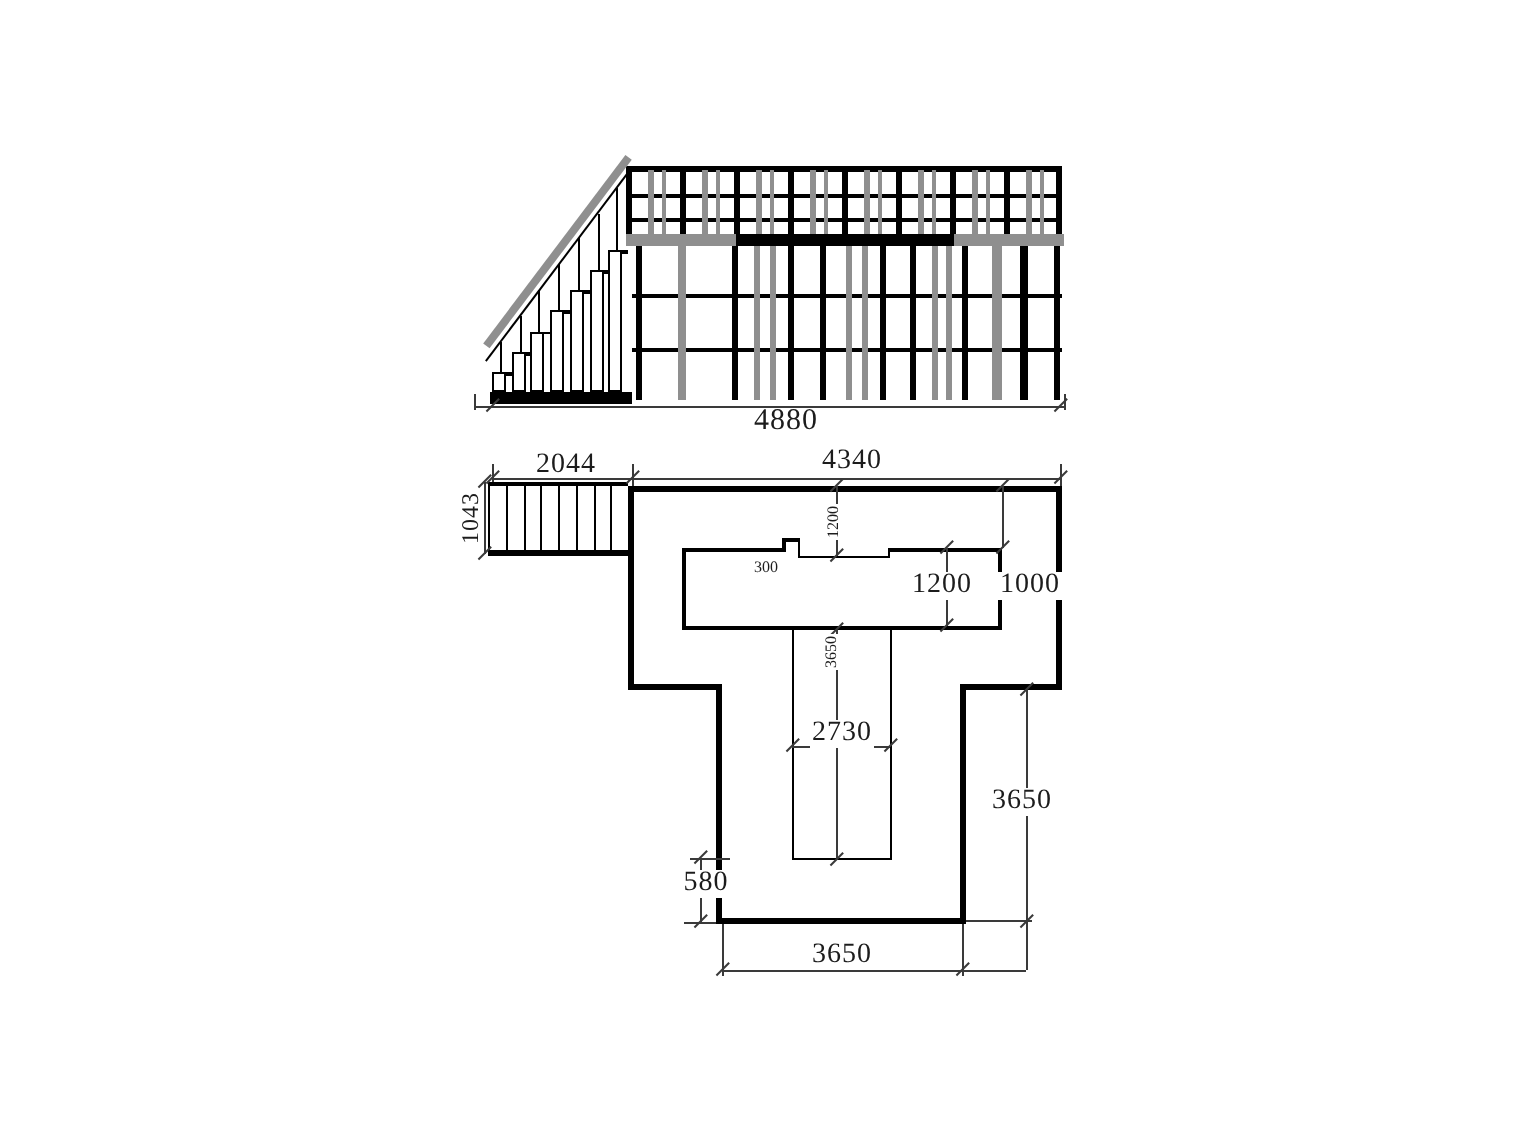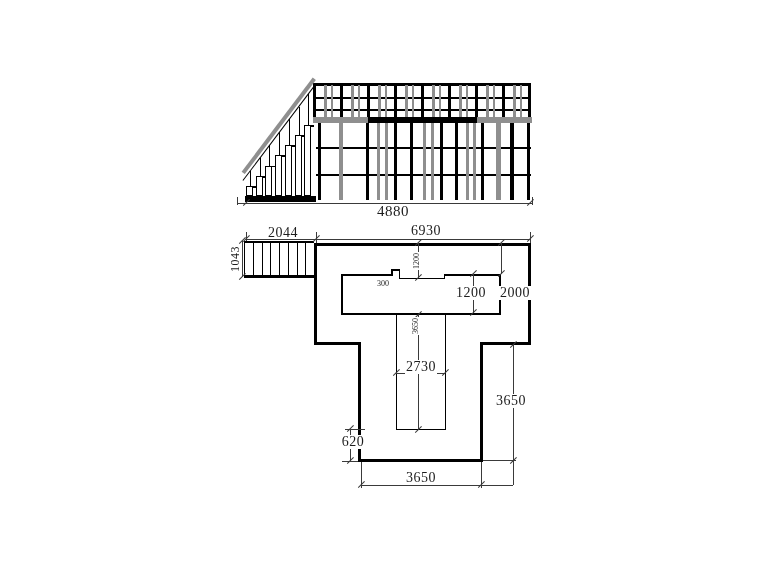--- a/index.html
+++ b/index.html
@@ -170,25 +170,25 @@
       <div class="seg" style="left: 345.5px; top: 460.4px; width: 9px; height: 1.3px; background: rgb(58, 58, 58); transform: rotate(-45deg);"></div>
       <div class="seg" style="left: 508.5px; top: 344.4px; width: 9px; height: 1.3px; background: rgb(58, 58, 58); transform: rotate(-45deg);"></div>
       <div class="seg" style="left: 508.5px; top: 460.4px; width: 9px; height: 1.3px; background: rgb(58, 58, 58); transform: rotate(-45deg);"></div>
       <div class="seg" style="left: 356.5px; top: 484.4px; width: 9px; height: 1.3px; background: rgb(58, 58, 58); transform: rotate(-45deg);"></div>
       <div class="seg" style="left: 476.5px; top: 484.4px; width: 9px; height: 1.3px; background: rgb(58, 58, 58); transform: rotate(-45deg);"></div>
     </div>
 
   <span class="dim-label sz-lg" style="left:393px;top:211px;">4880</span>
 
   <span class="dim-label sz-md" style="left:283px;top:233px;">2044</span>
-  <span class="dim-label sz-md" style="left:426px;top:231px;">6930</span>
+  <span class="dim-label sz-md" style="left:426px;top:231px;">4340</span>
   <span class="dim-label sz-sm rot" style="left:235px;top:259px;">1043</span>
 
   <span class="dim-label sz-xs rot bg" style="left:417px;top:261px;">1200</span>
   <span class="dim-label sz-xs" style="left:383px;top:284px;">300</span>
   <span class="dim-label sz-md bg" style="left:471px;top:293px;">1200</span>
-  <span class="dim-label sz-md bg" style="left:515px;top:293px;">2000</span>
+  <span class="dim-label sz-md bg" style="left:515px;top:293px;">1000</span>
   <span class="dim-label sz-xs rot bg" style="left:416px;top:326px;">3650</span>
   <span class="dim-label sz-md bg" style="left:421px;top:367px;">2730</span>
-  <span class="dim-label sz-md bg" style="left:353px;top:442px;">620</span>
+  <span class="dim-label sz-md bg" style="left:353px;top:442px;">580</span>
   <span class="dim-label sz-md bg" style="left:511px;top:401px;">3650</span>
   <span class="dim-label sz-md bg" style="left:421px;top:478px;">3650</span>
 </div>
 
 </body></html>

